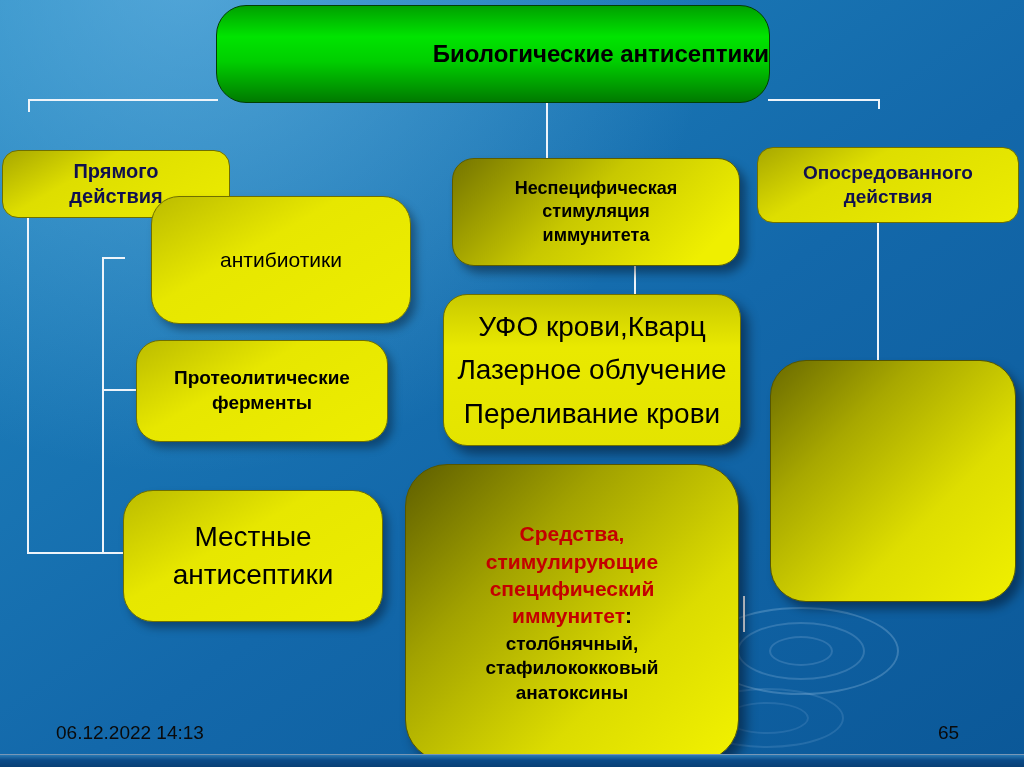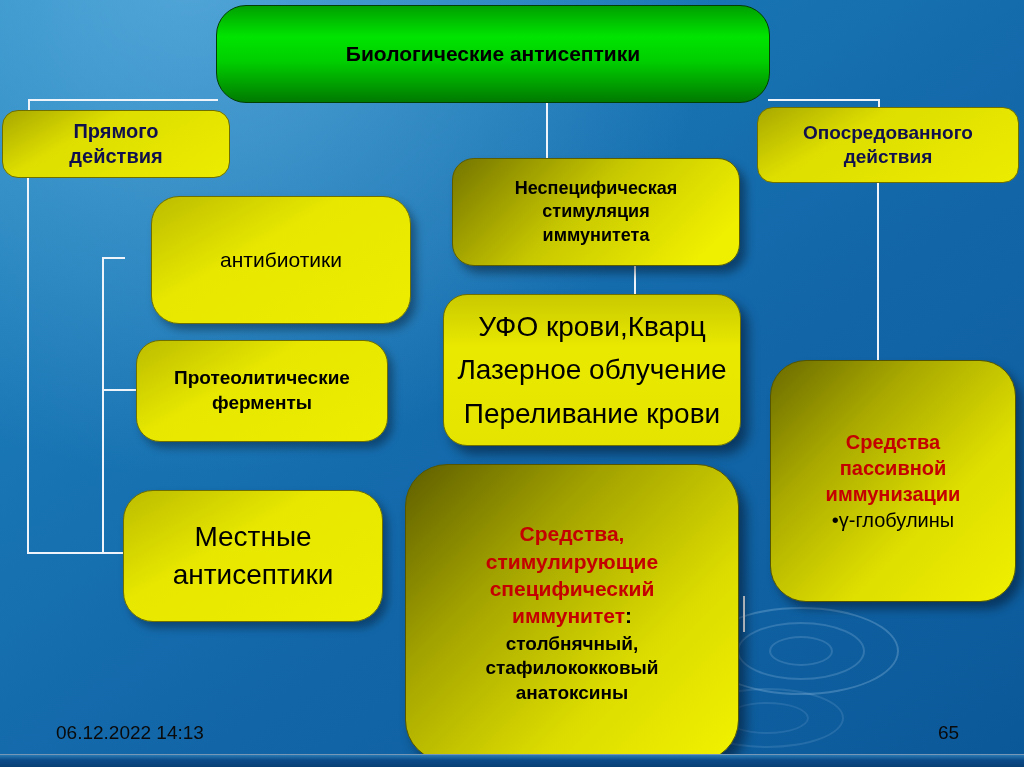--- a/index.html
+++ b/index.html
@@ -12,25 +12,25 @@
   }
   .cline{position:absolute;background:#eef4fa;z-index:1;}
   .ripple{position:absolute;border-radius:50%;z-index:0;}
   .node{
     position:absolute;z-index:2;display:flex;flex-direction:column;
     align-items:center;justify-content:center;text-align:center;color:#000;
   }
   .prewrap{white-space:pre-line;}
   .bold{font-weight:bold;}
   .red{color:#c40000;}
-  .navy{color:#10104f;}
+  .navy{color:#10104f;margin-top:40px;}
 
   #box-title{left:216px;top:5px;width:552px;height:96px;border-radius:30px;
     background:linear-gradient(180deg,#00a000 0%,#00e400 32%,#00ce00 58%,#007a00 100%);
-    border:1px solid #033e03;font-size:21px;font-weight:bold;}
+    border:1px solid #033e03;font-size:24px;font-weight:bold;align-items:flex-end;}
   #box-direct{left:2px;top:110px;width:226px;height:66px;border-radius:16px;
     background:linear-gradient(150deg,#a8a800 0%,#dede00 35%,#ecec00 100%);
     border:1px solid #6f6f00;font-size:20px;font-weight:bold;line-height:1.25;}
   #box-indirect{left:757px;top:107px;width:260px;height:74px;border-radius:16px;
     background:linear-gradient(150deg,#a8a800 0%,#dede00 35%,#ecec00 100%);
     border:1px solid #6f6f00;font-size:19px;font-weight:bold;line-height:1.25;}
   #box-nonspecific{left:452px;top:158px;width:286px;height:106px;border-radius:22px;
     background:linear-gradient(135deg,#757500 0%,#c8c800 45%,#efef00 88%);
     border:1px solid #5c5c00;font-size:18px;font-weight:bold;line-height:1.3;
     box-shadow:6px 7px 10px rgba(0,0,10,0.4);justify-content:center;}
@@ -140,25 +140,21 @@
 стимулирующие
 специфический
 иммунитет</span><span class="bold">:</span>
       <div class="prewrap bold detail">столбнячный,
 стафилококковый
 анатоксины</div>
     </div>
   </div>
 
   <div class="node" id="box-passive">
-    <span class="prewrap red bold">Средства
-пассивной
-иммунизации</span>
     <div class="items">
-      <span>•γ-глобулины</span>
     </div>
   </div>
 
   <div class="footer-text" id="footer-datetime">06.12.2022 14:13</div>
   <div class="footer-text" id="footer-page">65</div>
   <div id="bottom-bar"></div>
 
 </div>
 
 </body></html>

